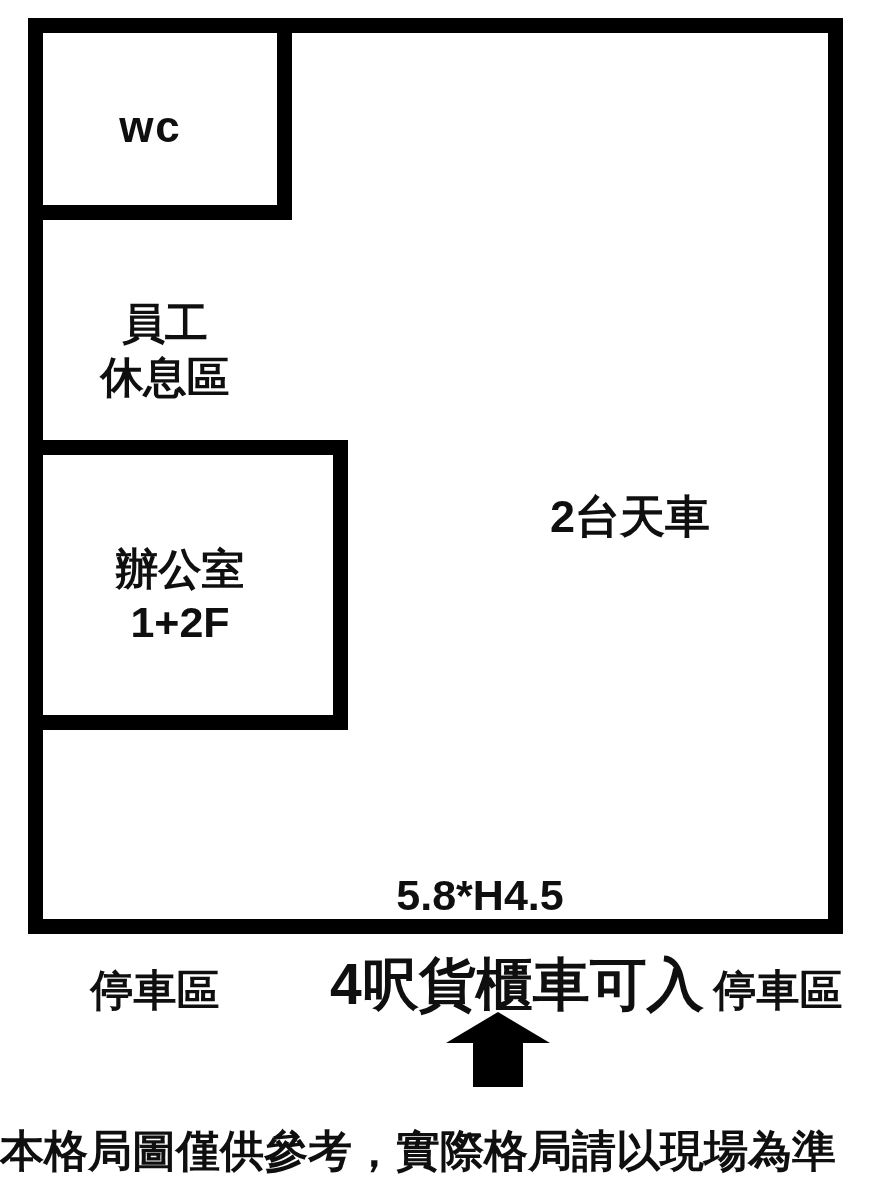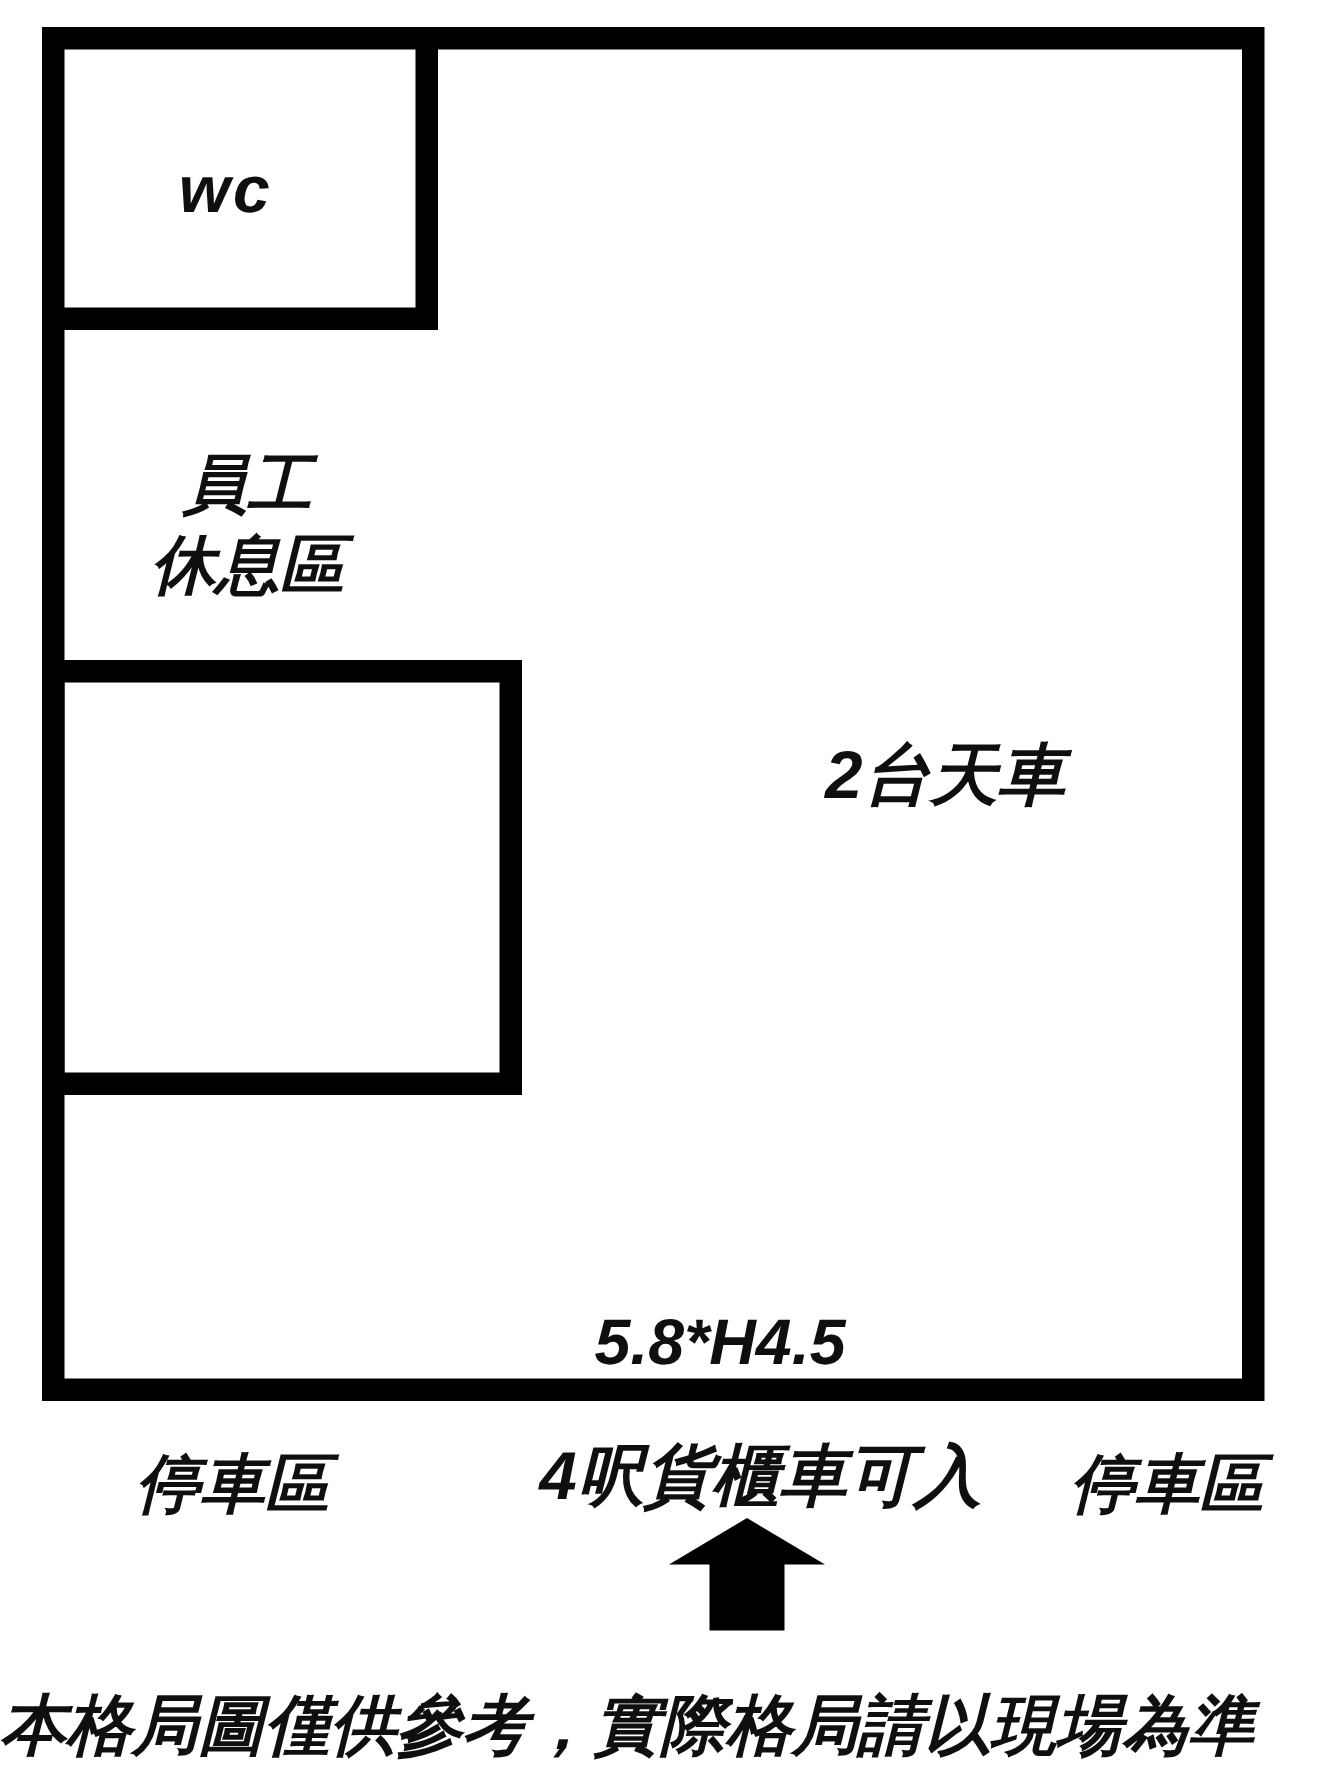--- a/index.html
+++ b/index.html
@@ -1,15 +1,15 @@
 <!DOCTYPE html>
 <html><head>
 <meta charset="utf-8">
 <style>
-  * { margin: 0; padding: 0; box-sizing: border-box; font-style: italic; }
+  * { margin: 0; padding: 0; box-sizing: border-box; }
   html, body { background: #ffffff; }
   .canvas {
     position: relative;
     width: 888px;
     height: 1190px;
     background: #ffffff;
     overflow: hidden;
     font-family: "Liberation Sans", "DejaVu Sans", sans-serif;
     font-weight: 700;
     color: #0f0f0f;
@@ -51,21 +51,21 @@
   .dims-label {
     left: 330px; top: 873px; width: 300px;
     font-size: 43px; line-height: 44px;
   }
   .parking-left {
     left: 55px; top: 966px; width: 200px;
     font-size: 43px; line-height: 48px;
   }
   .entrance-label {
     left: 330px; top: 959px; width: 354px;
-    font-size: 45px; line-height: 50px;
+    font-size: 57px; line-height: 50px;
   }
   .parking-right {
     left: 678px; top: 966px; width: 200px;
     font-size: 43px; line-height: 48px;
   }
   .arrow-head {
     left: 446px; top: 1012px; width: 0; height: 0;
     border-left: 52px solid transparent;
     border-right: 52px solid transparent;
     border-bottom: 31px solid #000;
@@ -89,20 +89,24 @@
 
   <div class="abs wc-room"></div>
   <div class="abs label wc-label">wc</div>
 
   <div class="abs label rest-label">
     <div>員工</div>
     <div>休息區</div>
   </div>
 
   <div class="abs office-room"></div>
+  <div class="abs label office-label">
+    <div>辦公室</div>
+    <div>1+2F</div>
+  </div>
 
   <div class="abs label crane-label">2台天車</div>
 
   <div class="abs label dims-label">5.8*H4.5</div>
 
   <div class="abs label parking-left">停車區</div>
 
   <div class="abs label entrance-label">4呎貨櫃車可入</div>
 
   <div class="abs label parking-right">停車區</div>

